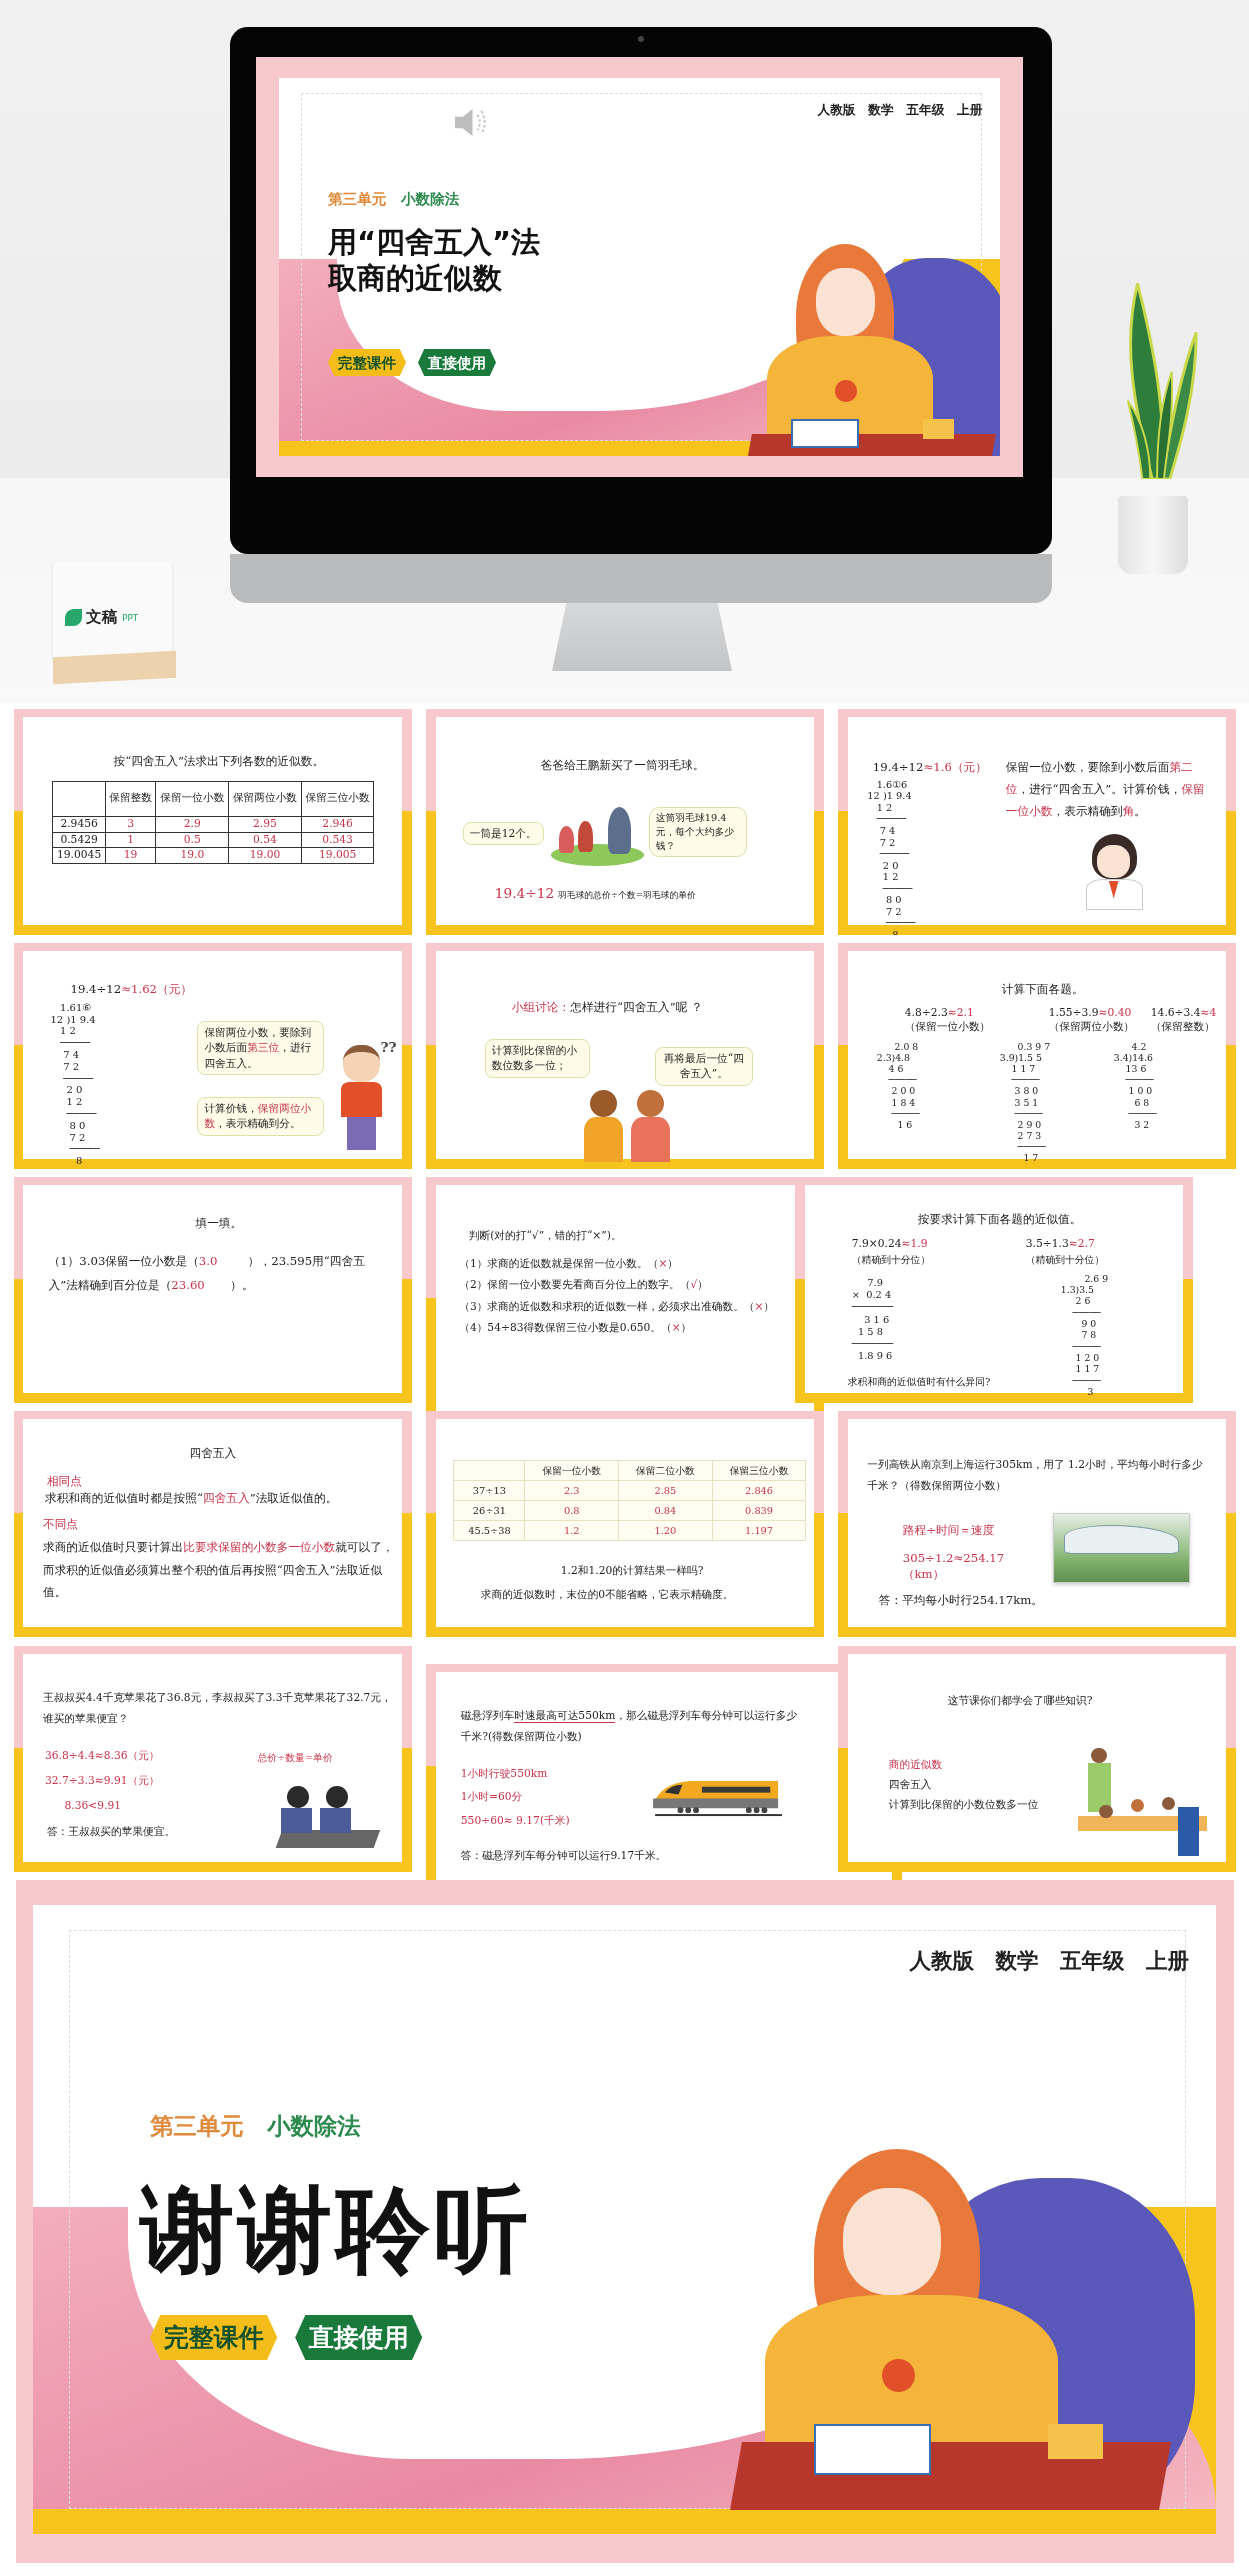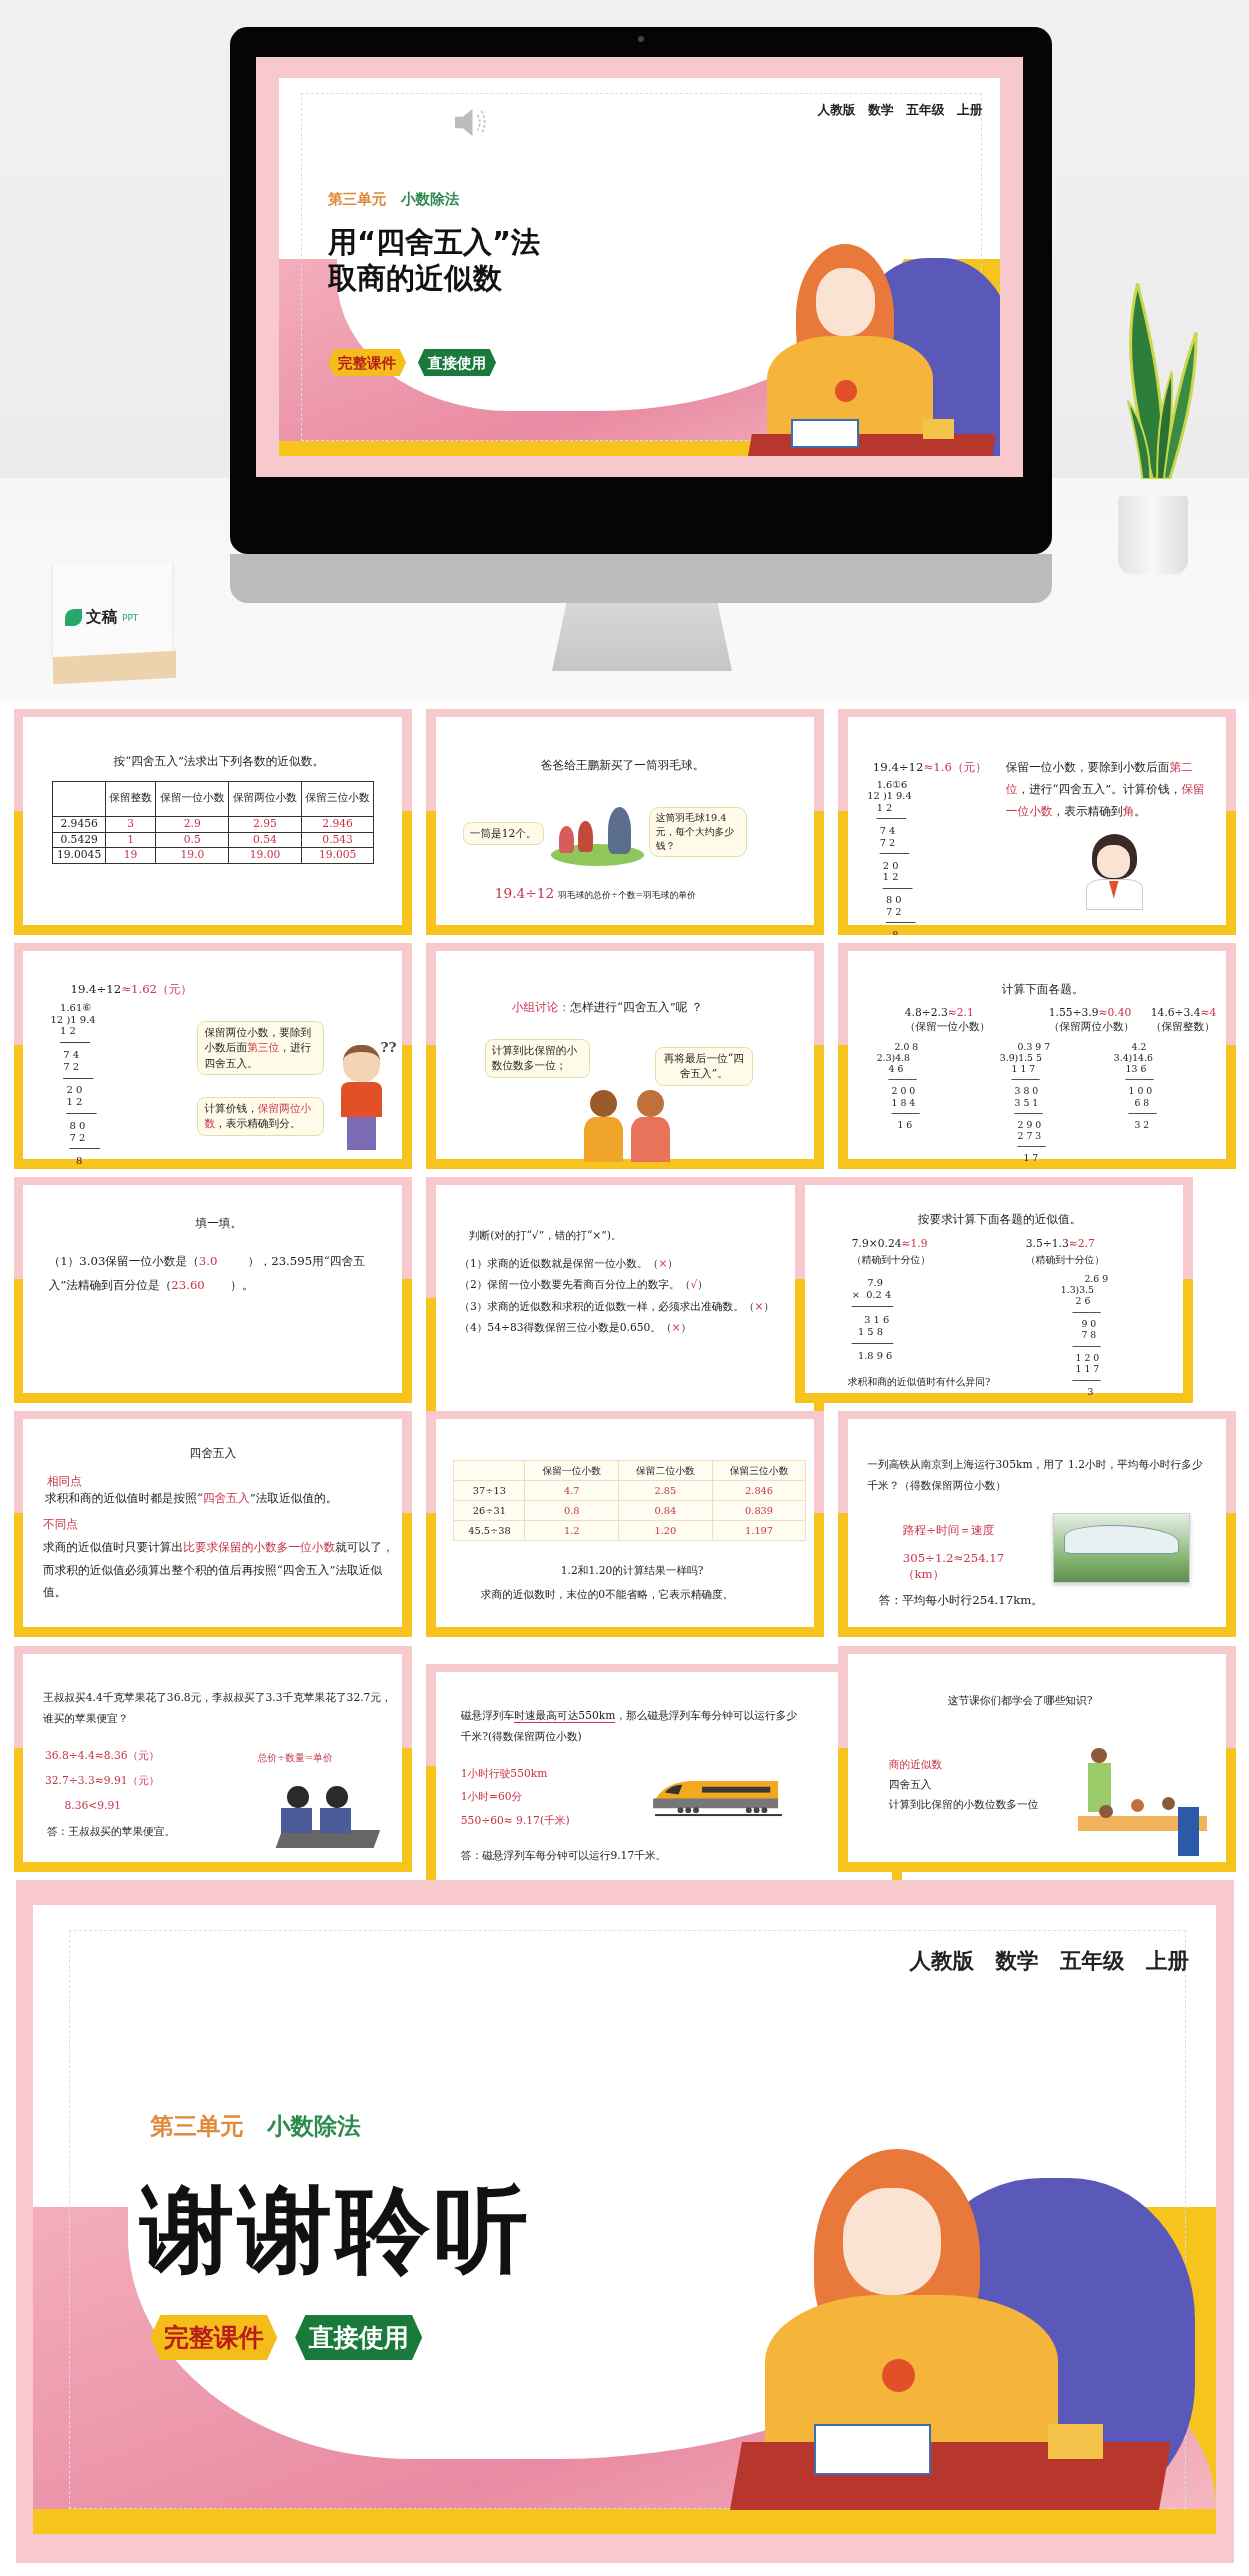--- a/index.html
+++ b/index.html
@@ -27,21 +27,21 @@
   .title-slide { background: #f7c8cc; }
   .title-slide .inner { position: absolute; left: 3%; top: 5%; right: 3%; bottom: 5%; background: #fff; overflow: hidden; }
   .title-slide .dotted { position: absolute; left: 3%; top: 4%; right: 2.5%; bottom: 4%; border: 1px dashed #ddd; }
   .title-slide .yellow-bottom { position: absolute; left: 0; right: 0; bottom: 0; height: 52%; background: #f7c41e; }
   .title-slide .pink-wave { position: absolute; left: 0; right: 0; bottom: 4%; height: 48%; background: linear-gradient(160deg, #f3aebb, #e98aa3 60%, #f4b8c0); border-radius: 0 60% 0 0 / 0 100% 0 0; }
   .title-slide .white-wave { position: absolute; left: 8%; top: 0; width: 80%; height: 88%; background: #fff; border-radius: 0 0 55% 30% / 0 0 60% 40%; }
   .title-slide .edition { position: absolute; right: 3%; top: 6%; font-weight: bold; white-space: nowrap; }
   .title-slide .unit { position: absolute; left: 10%; top: 38%; font-weight: bold; white-space: nowrap; }
   .title-slide .main-title { position: absolute; left: 10%; top: 46%; font-family: "DejaVu Sans", sans-serif; font-weight: bold; color: #111; line-height: 1.25; }
   .title-slide .btn { position: absolute; color: #fff; font-weight: bold; text-align: center; clip-path: polygon(8% 0, 92% 0, 100% 50%, 92% 100%, 8% 100%, 0 50%); box-shadow: 0 3.9px 5.9px rgba(0,0,0,0.2); }
-  .title-slide .btn-yellow { background: #f5bd1a; color: #b91c1c; }
+  .title-slide .btn-yellow { background: #f5bd1a; color: #14532d; }
   .title-slide .btn-green { background: #1a7a3c; }
   .illus { position: absolute; }
   .illus .blob { position: absolute; background: #5a58b8; border-radius: 50% 45% 40% 55%; }
   .illus .hair { position: absolute; background: #e8793a; border-radius: 50% 50% 40% 40%; }
   .illus .face { position: absolute; background: #fbe3d4; border-radius: 45%; }
   .illus .sweater { position: absolute; background: #f5b53a; border-radius: 40% 40% 10% 10%; }
   .illus .desk { position: absolute; background: #b8372c; transform: skewX(-10deg); }
   .illus .book { position: absolute; background: #fff; border: 2px solid #3a6fb5; }
   .illus .box { position: absolute; background: #f5c34a; }
   .illus .sun { position: absolute; background: #e2502a; border-radius: 50%; }
@@ -422,21 +422,21 @@
     <table class="soft" style="position:absolute;left:17.6px;top:41px;width:353px;">
       <tbody>
           <tr>
         <th></th>
         <th>保留一位小数</th>
         <th>保留二位小数</th>
         <th>保留三位小数</th>
       </tr>
       <tr>
         <td>37÷13</td>
-        <td class="red">4.7</td>
+        <td class="red">2.3</td>
         <td class="red">2.85</td>
         <td class="red">2.846</td>
       </tr>
       <tr>
         <td>26÷31</td>
         <td class="red">0.8</td>
         <td class="red">0.84</td>
         <td class="red">0.839</td>
       </tr>
       <tr>

